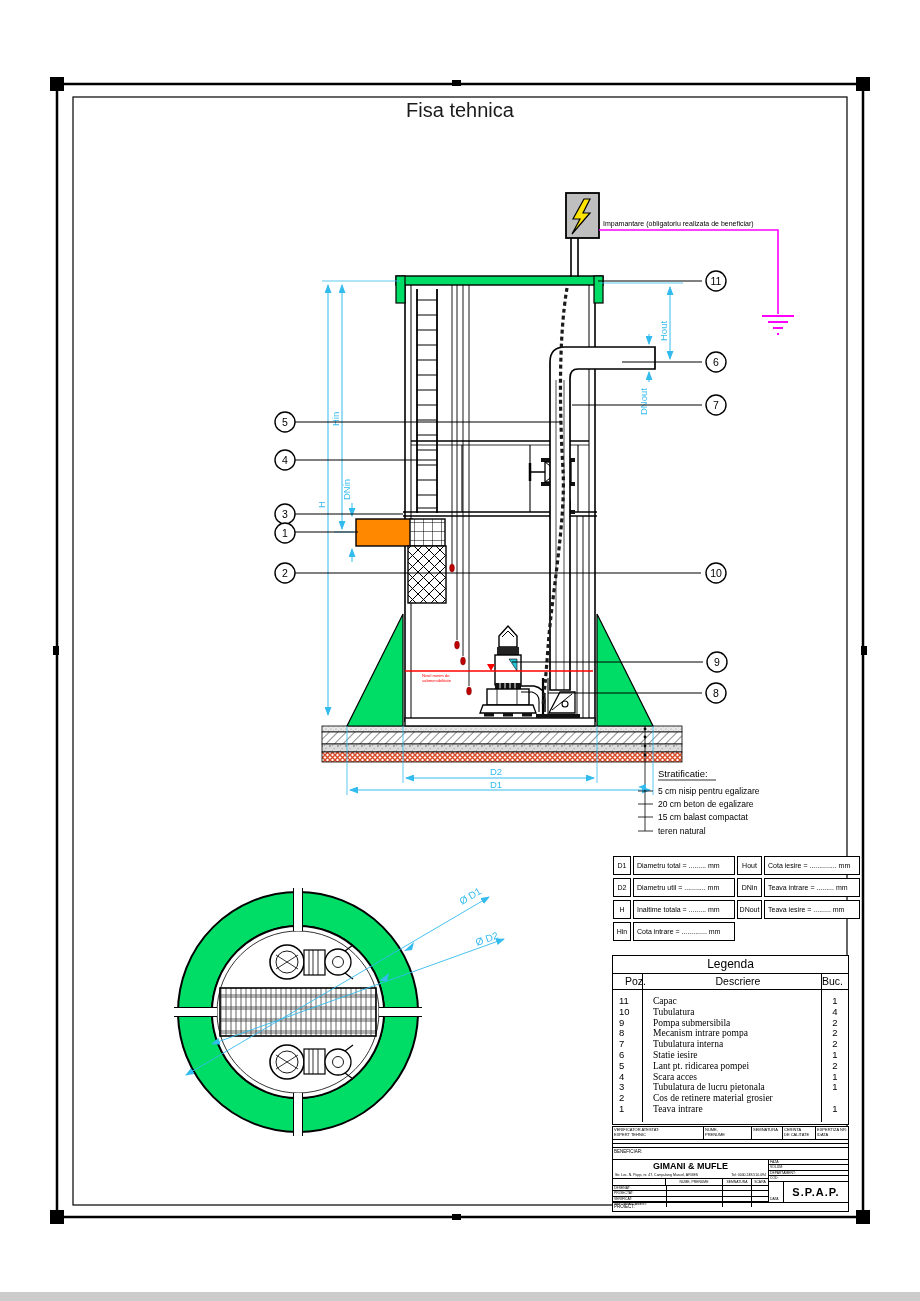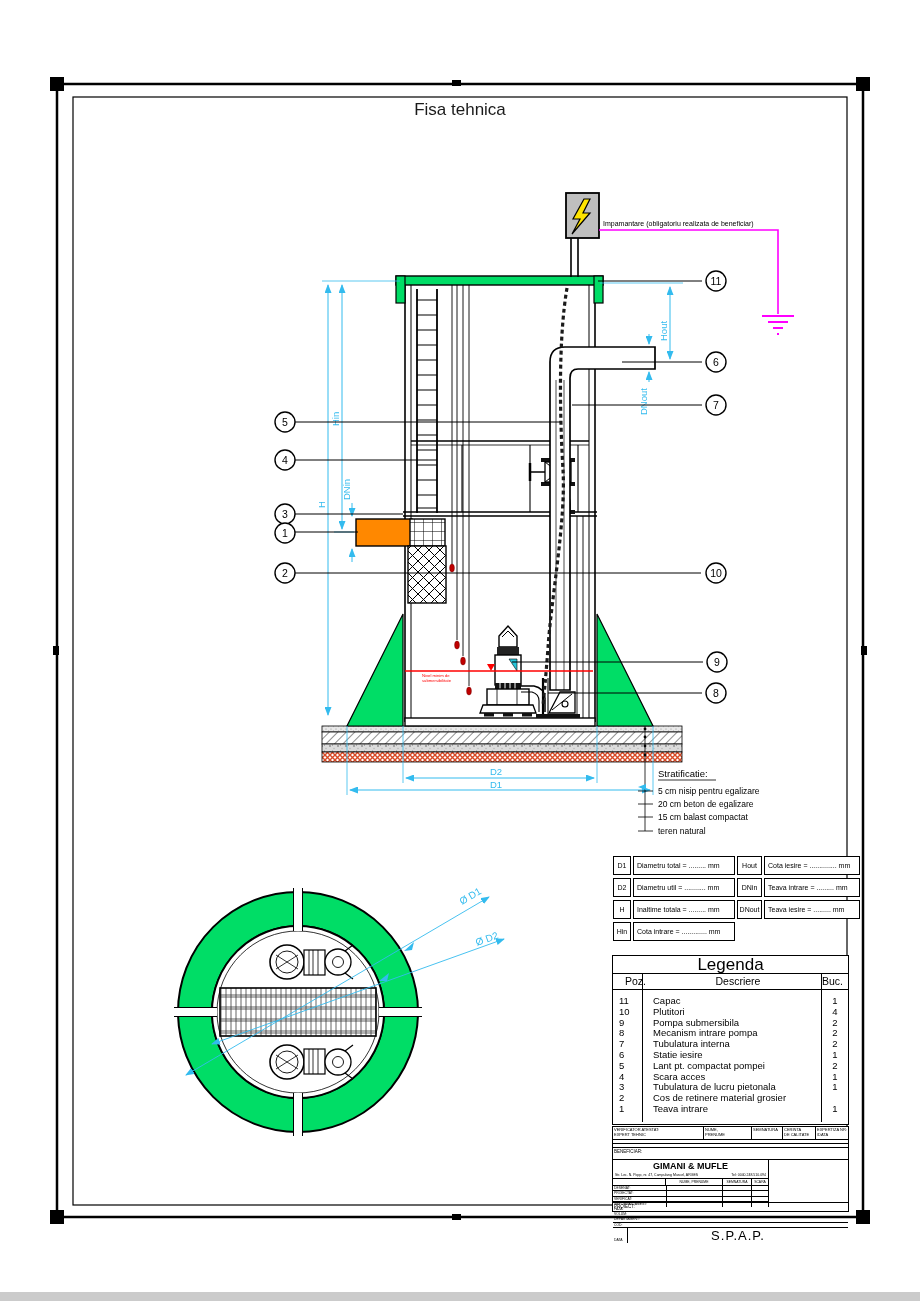--- a/index.html
+++ b/index.html
@@ -1,64 +1,64 @@
 <!DOCTYPE html>
 <html><head>
 <meta charset="utf-8">
 <style>
   html,body{margin:0;padding:0;background:#fff;}
   #page{position:relative;width:920px;height:1301px;background:#fff;overflow:hidden;
         font-family:"Liberation Sans","DejaVu Sans",sans-serif;color:#000;}
   .abs{position:absolute;}
   
-  #sheet-title{left:260px;top:100px;width:400px;text-align:center;font-size:17px;line-height:20px;color:#1a1a1a;}
+  #sheet-title{left:260px;top:100px;width:400px;text-align:center;font-size:20px;line-height:20px;color:#1a1a1a;}
   
   .prow{display:flex;gap:2px;position:absolute;left:613px;}
   .pcell{border:1px solid #000;height:17px;font-size:7px;line-height:17px;background:#fff;white-space:nowrap;overflow:hidden;}
   .pkey{text-align:center;}
   .pval{padding-left:3px;}
   
   #legend{left:612px;top:955px;width:235px;height:168px;border:1.5px solid #000;background:#fff;}
-  #legend .ltitle{height:17px;line-height:17px;text-align:center;font-size:17px;border-bottom:1px solid #000;}
+  #legend .ltitle{height:17px;line-height:17px;text-align:center;font-size:12px;border-bottom:1px solid #000;}
   #legend .lhead{height:15px;line-height:15px;display:flex;font-size:10.5px;border-bottom:1.5px solid #000;}
   #legend .lhead .hpoz{width:30px;padding-left:3px;text-align:right;}
   #legend .lhead .hdesc{flex:1;padding-left:8px;text-align:center;}
   #legend .lhead .hbuc{width:26px;}
   #legend .lbody{padding-top:6px;}
   #legend .lrow{display:flex;height:10.8px;font-size:9.5px;line-height:10.8px;}
   #legend .rpoz{width:30px;padding-left:6px;box-sizing:border-box;}
-  #legend .rdesc{flex:1;padding-left:10px;}
+  #legend .rdesc{flex:1;padding-left:10px;font-family:Liberation Serif, serif;}
   #legend .rbuc{width:26px;text-align:center;}
   .vline{position:absolute;width:0;border-left:1px solid #000;}
   
   #tblock{left:612px;top:1126px;width:235px;height:84px;border:1.5px solid #000;background:#fff;font-size:4px;}
   #tblock .r1{display:flex;height:12px;border-bottom:1px solid #000;}
   #tblock .r1 div{border-right:1px solid #000;padding:1px;line-height:1.2;overflow:hidden;}
   #tblock .strip{height:3px;border-bottom:1px solid #000;}
   #tblock .benef{height:9px;border-bottom:1px solid #000;font-size:4.5px;padding:1px;}
-  #tblock .main{display:flex;height:42px;border-bottom:1px solid #000;flex-direction:column;}
+  #tblock .main{display:flex;height:42px;border-bottom:1px solid #000;}
   #tblock .mleft{width:155px;border-right:1px solid #000;display:flex;flex-direction:column;}
   #tblock .company{height:12px;text-align:center;font-size:9px;font-weight:bold;line-height:13px;}
   #tblock .addr{height:6px;display:flex;justify-content:space-between;font-size:3.5px;padding:0 2px;border-bottom:1px solid #000;line-height:6px;white-space:nowrap;}
   #tblock .hstrip{height:6px;display:flex;font-size:3.4px;line-height:6px;border-bottom:1px solid #000;text-align:center;}
   #tblock .hstrip .c0{width:52px;border-right:1px solid #000;}
   #tblock .hstrip .c1{flex:1;border-right:1px solid #000;}
   #tblock .hstrip .c2{width:28px;border-right:1px solid #000;}
   #tblock .hstrip .c3{width:16px;}
   #tblock .srow{height:4.4px;display:flex;font-size:3.4px;line-height:4.4px;border-bottom:1px solid #000;}
   #tblock .srow .l{width:52px;padding-left:1px;border-right:1px solid #000;}
   #tblock .srow .e1{flex:1;border-right:1px solid #000;}
   #tblock .srow .e2{width:28px;border-right:1px solid #000;}
   #tblock .srow .e3{width:16px;}
   #tblock .mright{flex:1;display:flex;flex-direction:column;}
   #tblock .frow{height:4.4px;font-size:3.4px;line-height:4.4px;border-bottom:1px solid #000;padding-left:1px;}
   #tblock .spap{flex:1;display:flex;}
   #tblock .dcell{width:14px;border-right:1px solid #000;position:relative;}
   #tblock .dcell span{position:absolute;bottom:1px;left:1px;font-size:3.4px;}
-  #tblock .slogo{flex:1;display:flex;align-items:center;justify-content:center;font-size:13px;letter-spacing:1px;}
+  #tblock .slogo{flex:1;display:flex;align-items:center;justify-content:center;font-size:11px;letter-spacing:1px;font-weight:bold;}
   #tblock .proiect{height:11px;font-size:4.5px;padding:1px;}
   #bottombar{left:0;bottom:0;width:920px;height:9px;background:#cbcbcb;}
 </style>
 </head>
 <body>
 
 <div id="page">
 
 <svg class="abs" style="left:0;top:0" width="920" height="1301" viewBox="0 0 920 1301">
   <defs>
@@ -420,21 +420,21 @@
       <div class="hbuc">Buc.</div>
     </div>
     <div class="lbody">
       <div class="lrow">
           <span class="rpoz">11</span>
           <span class="rdesc">Capac</span>
           <span class="rbuc">1</span>
         </div>
       <div class="lrow">
           <span class="rpoz">10</span>
-          <span class="rdesc">Plutitori</span>
+          <span class="rdesc">Tubulatura</span>
           <span class="rbuc">4</span>
         </div>
       <div class="lrow">
           <span class="rpoz">9</span>
           <span class="rdesc">Pompa submersibila</span>
           <span class="rbuc">2</span>
         </div>
       <div class="lrow">
           <span class="rpoz">8</span>
           <span class="rdesc">Mecanism intrare pompa</span>
@@ -445,21 +445,21 @@
           <span class="rdesc">Tubulatura interna</span>
           <span class="rbuc">2</span>
         </div>
       <div class="lrow">
           <span class="rpoz">6</span>
           <span class="rdesc">Statie iesire</span>
           <span class="rbuc">1</span>
         </div>
       <div class="lrow">
           <span class="rpoz">5</span>
-          <span class="rdesc">Lant pt. compactat pompei</span>
+          <span class="rdesc">Lant pt. ridicarea pompei</span>
           <span class="rbuc">2</span>
         </div>
       <div class="lrow">
           <span class="rpoz">4</span>
           <span class="rdesc">Scara acces</span>
           <span class="rbuc">1</span>
         </div>
       <div class="lrow">
           <span class="rpoz">3</span>
           <span class="rdesc">Tubulatura de lucru pietonala</span>

